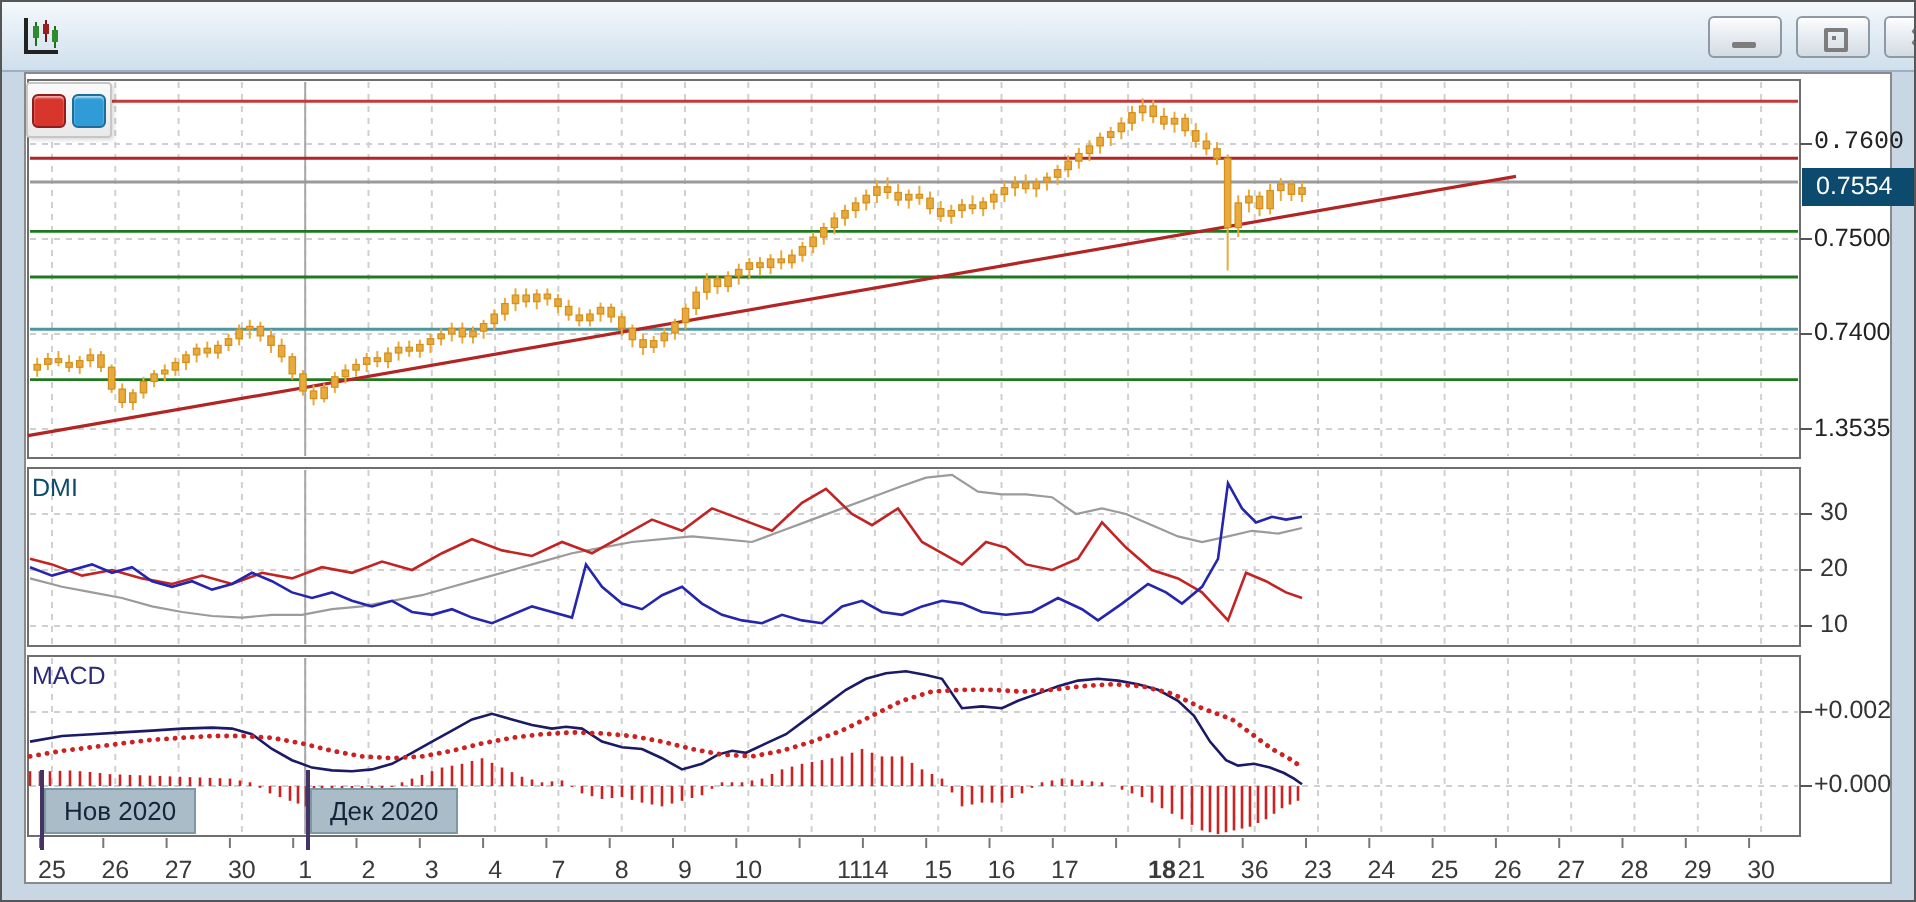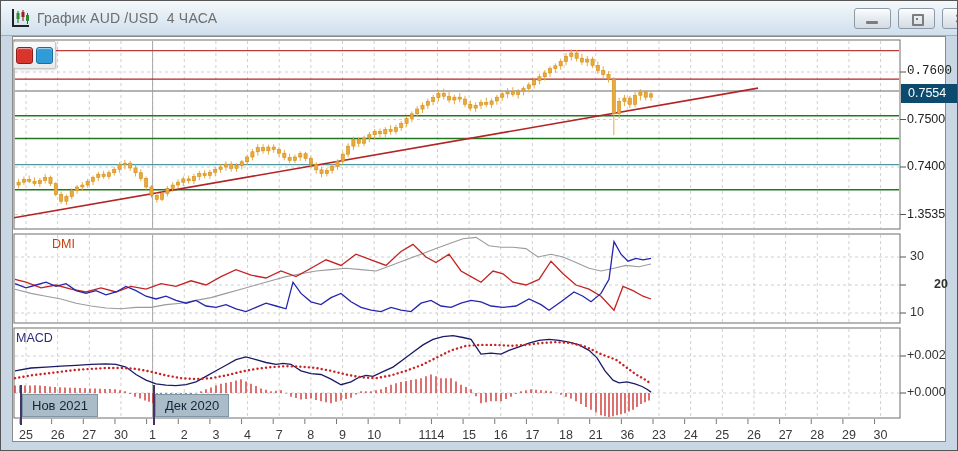--- a/index.html
+++ b/index.html
@@ -16,21 +16,21 @@
   .winbtn .dot{position:absolute;left:2px;top:2px;width:2px;height:2px;background:#7d7d7d;}
   .winbtn .x1,.winbtn .x2{position:absolute;left:12px;top:8px;width:11px;height:3px;background:#7d7d7d;border-radius:1px;}
   .winbtn .x1{transform:rotate(45deg);} .winbtn .x2{transform:rotate(-45deg);}
   .content{position:absolute;left:11px;top:35px;width:934px;height:406px;background:#ffffff;border:1px solid #8a8a8a;box-sizing:border-box;}
   svg.chart{position:absolute;left:0;top:0;}
   .lbl{position:absolute;color:#333;font-size:12.5px;white-space:nowrap;}
   .price-lbl{color:#222;}
   .cur-badge{position:absolute;left:900px;width:66px;height:19px;background:#0c4a6e;color:#fff;
     font-size:12.5px;line-height:19px;padding-left:7px;box-sizing:border-box;}
   .panel-lbl{position:absolute;font-size:12.5px;}
-  .dmi-lbl{color:#c2410c;margin-left:36px;} .macd-lbl{color:#2b2b7a;}
+  .dmi-lbl{color:#0c4a6e;} .macd-lbl{color:#2b2b7a;}
   .legend{position:absolute;left:12px;top:40px;width:41px;height:26px;background:linear-gradient(#fafafa,#e9e9e9);
     border:1px solid #c6c6c6;border-radius:2px;box-shadow:1px 1px 2px rgba(0,0,0,.15);display:flex;align-items:center;justify-content:center;gap:3px;}
   .swatch{width:15px;height:15px;border-radius:3px;cursor:pointer;box-shadow:inset 0 1px 1px rgba(255,255,255,.6);}
   .month-accent{position:absolute;width:2px;background:#463366;}
   .month-box{position:absolute;height:21px;background:#a9bcc7;border:1px solid #7d97a5;color:#15253a;
     font-size:13px;line-height:21px;padding:0 9px;box-sizing:content-box;}
   .x-lbl{position:absolute;transform:translateX(-50%);font-size:12.5px;color:#3a3a3a;}
 </style>
 </head>
 <body>
@@ -39,21 +39,20 @@
   <div class="titlebar">
     <svg class="title-icon" viewBox="0 0 20 20">
       <path d="M2 1 L2 18 L18 18" stroke="#222" stroke-width="2" fill="none"></path>
       <line x1="7" y1="3" x2="7" y2="15" stroke="#1e6e1e" stroke-width="1"></line>
       <rect x="5.5" y="5" width="3" height="6" fill="#2e8b2e"></rect>
       <line x1="12" y1="2" x2="12" y2="13" stroke="#7a1414" stroke-width="1"></line>
       <rect x="10.5" y="4" width="3" height="5" fill="#9c1f1f"></rect>
       <line x1="16.5" y1="5" x2="16.5" y2="16" stroke="#1e6e1e" stroke-width="1"></line>
       <rect x="15" y="7" width="3" height="6" fill="#2e8b2e"></rect>
     </svg>
-    <span class="title-text">График AUD /USD  4 ЧАСА</span>
     <div class="winbtn" style="left:853px">
         <span class="bar"></span>
       </div>
     <div class="winbtn" style="left:897px">
         <span class="box">
           <span class="dot"></span>
         </span>
       </div>
     <div class="winbtn" style="left:941px">
         <span class="x1"></span>
@@ -584,54 +583,54 @@
       <line x1="841.9" y1="418" x2="841.9" y2="423" stroke="#777"></line>
       <line x1="873.55" y1="418" x2="873.55" y2="423" stroke="#777"></line>
     </svg>
   <div id="overlay">
       <div class="lbl price-lbl" style="left: 906px; top: 63px; font-family: Liberation Mono, monospace;">0.7600</div>
       <div class="lbl price-lbl" style="left: 906px; top: 110.5px;">0.7500</div>
       <div class="lbl price-lbl" style="left: 906px; top: 158px;">0.7400</div>
       <div class="lbl price-lbl" style="left: 906px; top: 205.5px;">1.3535</div>
       <div class="cur-badge" style="top: 83.35px;">0.7554</div>
       <div class="lbl" style="left: 909px; top: 248px;">30</div>
-      <div class="lbl" style="left: 933px; top: 276px; font-weight: bold;">20</div>
+      <div class="lbl" style="left: 909px; top: 276px;">20</div>
       <div class="lbl" style="left: 909px; top: 304px;">10</div>
       <div class="lbl" style="left: 906px; top: 347px;">+0.002</div>
       <div class="lbl" style="left: 906px; top: 384px;">+0.000</div>
       <div class="x-lbl" style="left: 25px; top: 427px;">25</div>
       <div class="x-lbl" style="left: 56.65px; top: 427px;">26</div>
       <div class="x-lbl" style="left: 88.3px; top: 427px;">27</div>
       <div class="x-lbl" style="left: 119.95px; top: 427px;">30</div>
       <div class="x-lbl" style="left: 151.6px; top: 427px;">1</div>
       <div class="x-lbl" style="left: 183.25px; top: 427px;">2</div>
       <div class="x-lbl" style="left: 214.9px; top: 427px;">3</div>
       <div class="x-lbl" style="left: 246.55px; top: 427px;">4</div>
       <div class="x-lbl" style="left: 278.2px; top: 427px;">7</div>
       <div class="x-lbl" style="left: 309.85px; top: 427px;">8</div>
       <div class="x-lbl" style="left: 341.5px; top: 427px;">9</div>
       <div class="x-lbl" style="left: 373.15px; top: 427px;">10</div>
       <div class="x-lbl" style="left: 424px; top: 427px;">11</div>
       <div class="x-lbl" style="left: 436.45px; top: 427px;">14</div>
       <div class="x-lbl" style="left: 468.1px; top: 427px;">15</div>
       <div class="x-lbl" style="left: 499.75px; top: 427px;">16</div>
       <div class="x-lbl" style="left: 531.4px; top: 427px;">17</div>
-      <div class="x-lbl" style="left: 565px; top: 427px;">18</div>
+      <div class="x-lbl" style="left: 580px; top: 427px; font-weight: bold;">18</div>
       <div class="x-lbl" style="left: 594.7px; top: 427px;">21</div>
       <div class="x-lbl" style="left: 626.35px; top: 427px;">36</div>
       <div class="x-lbl" style="left: 658px; top: 427px;">23</div>
       <div class="x-lbl" style="left: 689.65px; top: 427px;">24</div>
       <div class="x-lbl" style="left: 721.3px; top: 427px;">25</div>
       <div class="x-lbl" style="left: 752.95px; top: 427px;">26</div>
       <div class="x-lbl" style="left: 784.6px; top: 427px;">27</div>
       <div class="x-lbl" style="left: 816.25px; top: 427px;">28</div>
       <div class="x-lbl" style="left: 847.9px; top: 427px;">29</div>
       <div class="x-lbl" style="left: 879.55px; top: 427px;">30</div>
       <div class="month-accent" style="left: 19px; top: 384px; height: 40px; background: rgb(70, 51, 102);"></div>
-      <div class="month-box" style="left: 21px; top: 393px;">Нов 2021</div>
+      <div class="month-box" style="left: 21px; top: 393px;">Нов 2020</div>
       <div class="month-accent" style="left: 152px; top: 384px; height: 40px; background: rgb(70, 51, 102);"></div>
       <div class="month-box" style="left: 154px; top: 393px;">Дек 2020</div>
     </div>
 
   <div class="legend">
     <span class="swatch" id="sw0" style="background: rgb(216, 53, 44); border: 1px solid rgb(143, 29, 29);"></span>
     <span class="swatch" id="sw1" style="background: rgb(47, 156, 216); border: 1px solid rgb(28, 109, 156);"></span>
   </div>
 
   <div class="panel-lbl dmi-lbl" style="left:15px;top:236px">DMI</div>

